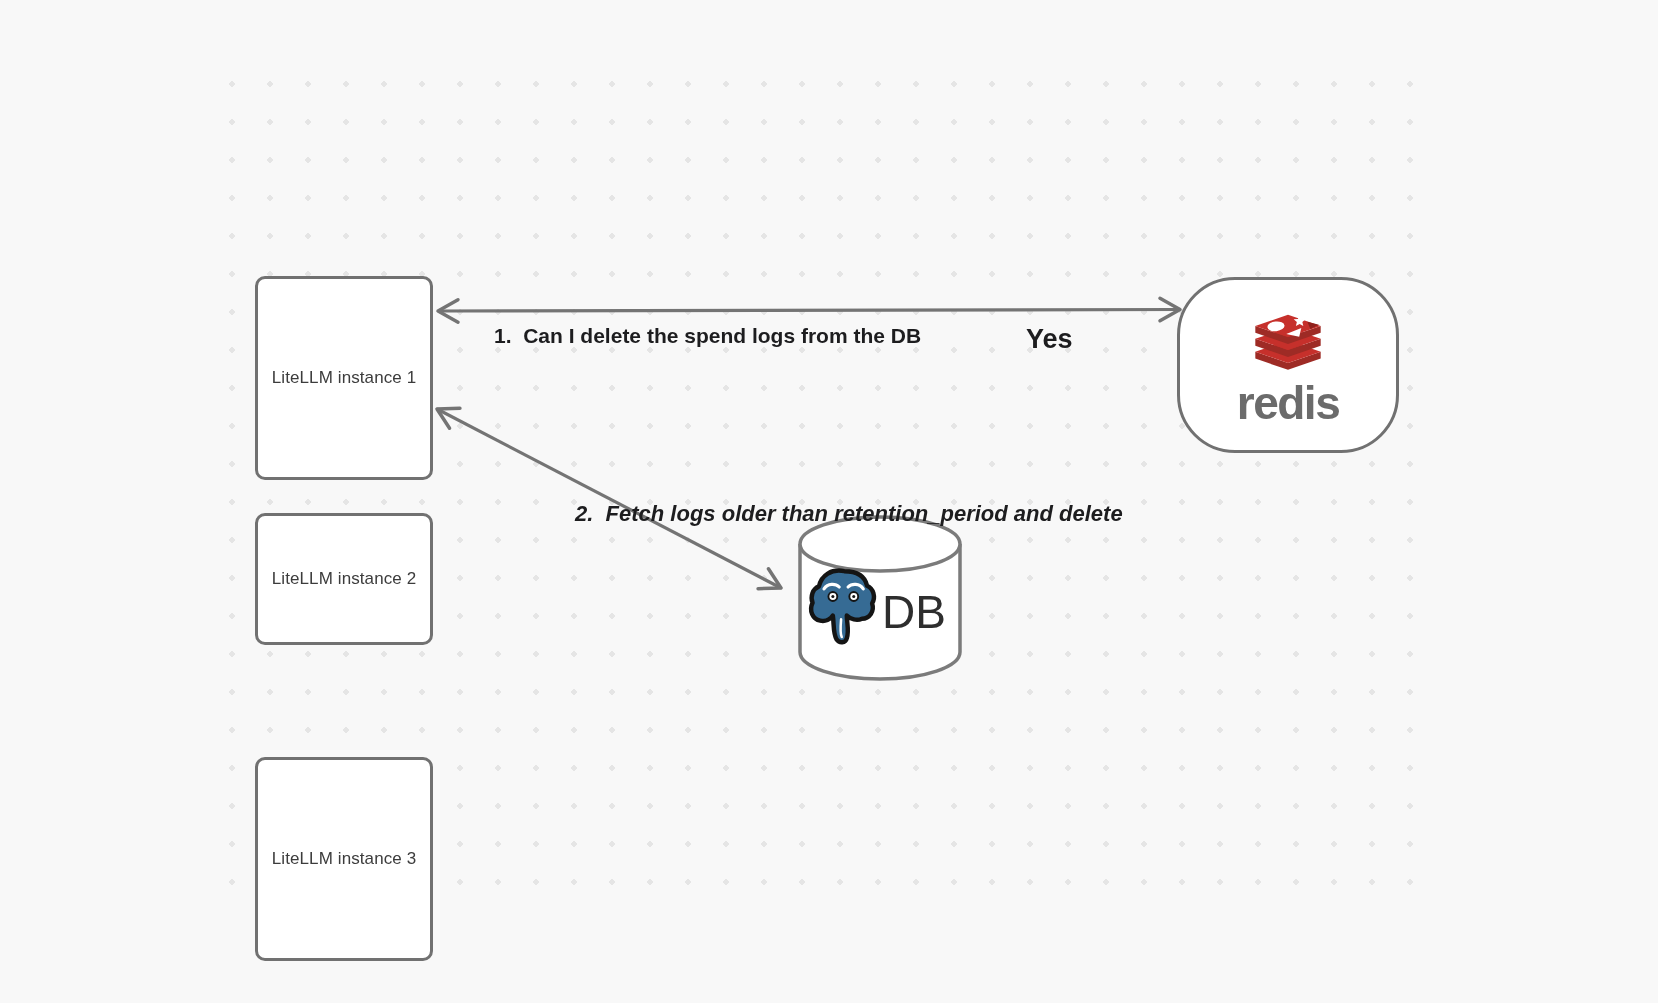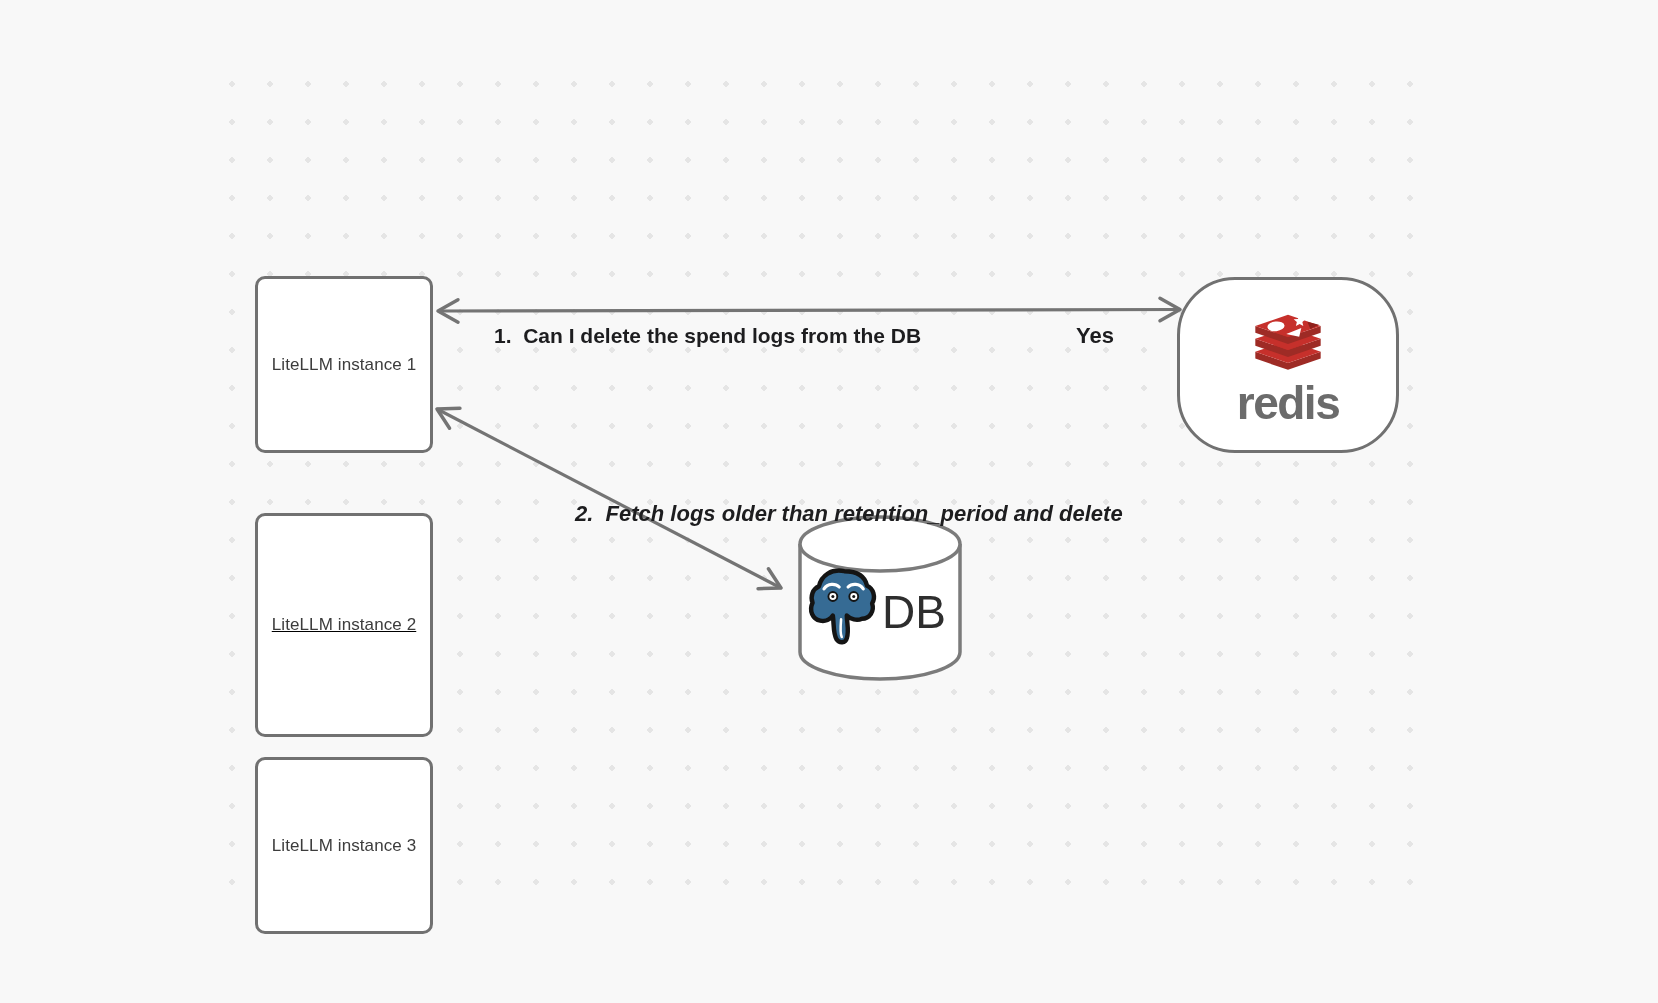--- a/index.html
+++ b/index.html
@@ -9,42 +9,42 @@
     font-family:"Liberation Sans", sans-serif;
   }
   .dot-grid{
     position:absolute;left:213px;top:65px;width:1216px;height:836px;
     background-image:radial-gradient(circle, #e5e5e5 2.6px, transparent 2.8px);
     background-size:38px 38px;
   }
   .edges-layer{position:absolute;left:0;top:0;z-index:1;pointer-events:none;}
   .node{position:absolute;z-index:2;background:#ffffff;border:3.5px solid #717171;box-sizing:border-box;}
   .instance-box{
-    left:255px;width:178px;height:177px;border-radius:10px;
+    left:255px;width:178px;height:204px;border-radius:10px;
     display:flex;align-items:center;justify-content:center;
   }
   .instance-box .node-label{font-size:17px;color:#3c3c3c;letter-spacing:.1px;}
   #inst1{top:276px;}
-  #inst2{top:513px;height:224px;text-decoration:underline;}
+  #inst2{top:513px;height:132px;}
   #inst3{top:757px;}
   .redis-node{
     left:1177px;top:277px;width:222px;height:176px;border-radius:58px;
     display:flex;flex-direction:column;align-items:center;justify-content:flex-start;
     padding-top:30px;
   }
   .redis-wordmark{
     font-size:46px;font-weight:bold;color:#6b6b6b;line-height:1;
     letter-spacing:-1.5px;margin-top:2px;
   }
   .edge-label{
     position:absolute;z-index:3;color:#1d1d1f;font-weight:bold;
     white-space:pre;line-height:1.2;margin-top:42px;
   }
   #edge1-label{left:494px;top:281px;font-size:21px;}
-  #edge1-response{left:1076px;top:281px;font-size:22px;}
+  #edge1-response{left:1026px;top:281px;font-size:27px;}
   #edge2-label{left:575px;top:459px;font-size:22px;font-style:italic;}
   .db-node{position:absolute;left:797px;top:514px;width:166px;height:168px;z-index:2;}
   .db-content{position:absolute;left:8px;top:52px;display:flex;align-items:center;}
   .db-text{font-size:46px;color:#2e2e2e;line-height:1;margin-left:1px;margin-top:12px;}
 </style>
 </head>
 <body>
 
 <div class="canvas">
 

